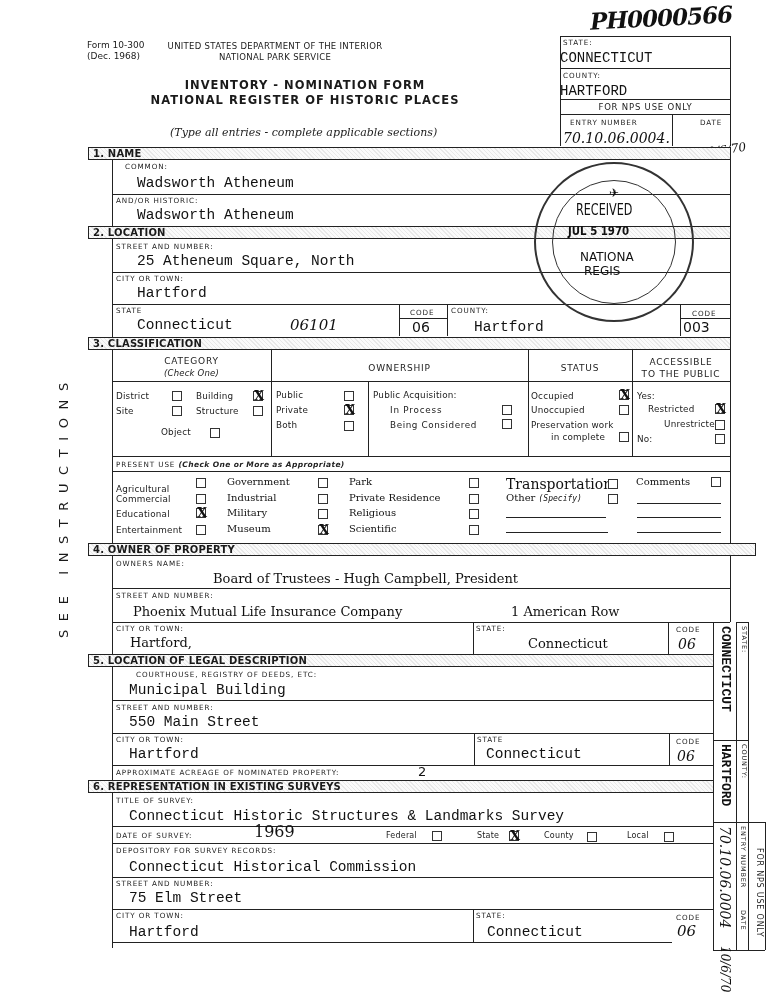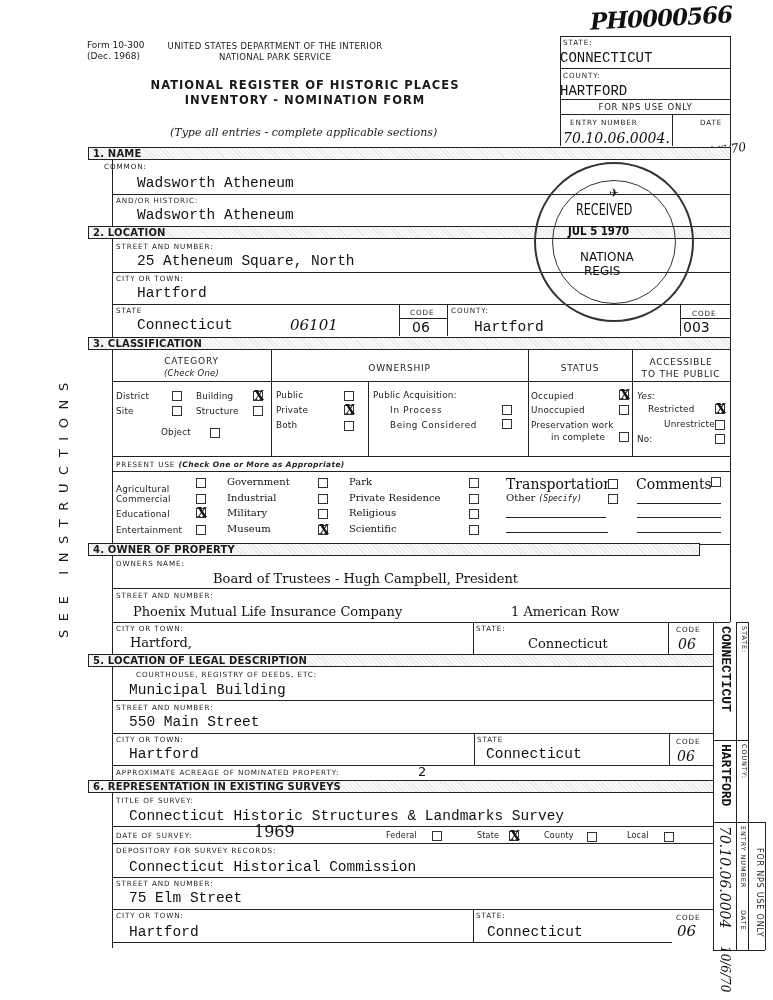--- a/index.html
+++ b/index.html
@@ -38,22 +38,22 @@
 
 <div class="abs hdr" style="left:87px;top:40px;font-size:9px;line-height:11px;">
   <div>Form 10-300</div>
   <div>(Dec. 1968)</div>
 </div>
 <div class="abs hdr" style="left:150px;top:41px;width:250px;text-align:center;font-size:8.5px;line-height:10.5px;letter-spacing:0.3px;">
   <div>UNITED STATES DEPARTMENT OF THE INTERIOR</div>
   <div>NATIONAL PARK SERVICE</div>
 </div>
 <div class="abs hdr" style="left:120px;top:78px;width:370px;text-align:center;font-size:11.5px;font-weight:bold;line-height:15px;letter-spacing:1px;">
+  <div>INVENTORY - NOMINATION FORM</div>
   <div>NATIONAL REGISTER OF HISTORIC PLACES</div>
-  <div>INVENTORY - NOMINATION FORM</div>
 </div>
 <div class="abs serif ital" style="left:170px;top:126px;font-size:11px;color:#222;">(Type all entries - complete applicable sections)</div>
 
 <div class="abs hand" style="left:590px;top:4px;font-size:23px;font-weight:bold;transform:rotate(-3deg);letter-spacing:-1px;">PH0000566</div>
 
 <div class="abs b" style="left:560px;top:36px;width:171px;height:110px;border-bottom:none;"></div>
 <div class="abs lbl" style="left:563px;top:38px;">STATE:</div>
 <div class="abs mono" style="left:560px;top:50px;font-size:14px;">CONNECTICUT</div>
 <div class="hl" style="left:560px;top:68px;width:171px;"></div>
 <div class="abs lbl" style="left:563px;top:71px;">COUNTY:</div>
@@ -66,21 +66,21 @@
 <div class="abs lbl" style="left:700px;top:118px;">DATE</div>
 <div class="abs hand" style="left:563px;top:130px;font-size:14px;">70.10.06.0004.</div>
 <div class="abs hand" style="left:700px;top:143px;font-size:12px;transform:rotate(-8deg);">10/6/70</div>
 
 <div class="abs hdr" style="left:56px;top:638px;transform-origin:left top;transform:rotate(-90deg);font-size:13px;letter-spacing:8.6px;white-space:nowrap;">SEE INSTRUCTIONS</div>
 
 <div class="vl" style="left:112px;top:160px;height:788px;"></div>
 <div class="vl" style="left:730px;top:147px;height:475px;"></div>
 
 <div class="section-bar" style="left:88px;top:147px;width:643px;"><span class="lab">1. NAME</span></div>
-<div class="abs lbl" style="left:104px;top:162px;">COMMON:</div>
+<div class="abs lbl" style="left:125px;top:162px;">COMMON:</div>
 <div class="abs mono" style="left:137px;top:175px;font-size:14.5px;">Wadsworth Atheneum</div>
 <div class="hl" style="left:112px;top:194px;width:618px;"></div>
 <div class="abs lbl" style="left:116px;top:196px;">AND/OR HISTORIC:</div>
 <div class="abs mono" style="left:137px;top:207px;font-size:14.5px;">Wadsworth Atheneum</div>
 
 <div class="section-bar" style="left:88px;top:226px;width:643px;"><span class="lab">2. LOCATION</span></div>
 <div class="abs lbl" style="left:116px;top:242px;">STREET AND NUMBER:</div>
 <div class="abs mono" style="left:137px;top:253px;font-size:14.5px;">25 Atheneum Square, North</div>
 <div class="hl" style="left:112px;top:272px;width:618px;"></div>
 <div class="abs lbl" style="left:116px;top:274px;">CITY OR TOWN:</div>
@@ -152,21 +152,21 @@
 <div class="cb" id="cb-pa-1" style="left:502px;top:419px;"></div>
 
 <div class="abs sm" style="left:531px;top:391px;">Occupied</div>
 <div class="cb checked" id="cb-st-0" style="left:619px;top:390px;"></div>
 <div class="abs sm" style="left:531px;top:405px;">Unoccupied</div>
 <div class="cb" id="cb-st-1" style="left:619px;top:405px;"></div>
 <div class="abs sm" style="left:531px;top:420px;">Preservation work</div>
 <div class="abs sm" style="left:551px;top:432px;">in complete</div>
 <div class="cb" id="cb-st-2" style="left:619px;top:432px;"></div>
 
-<div class="abs sm" style="left:637px;top:391px;font-style:italic;">Yes:</div>
+<div class="abs sm" style="left:637px;top:391px;">Yes:</div>
 <div class="abs sm" style="left:648px;top:404px;">Restricted</div>
 <div class="cb checked" id="cb-ac-0" style="left:715px;top:404px;"></div>
 <div class="abs sm" style="left:664px;top:419px;">Unrestricted</div>
 <div class="cb" id="cb-ac-1" style="left:715px;top:420px;"></div>
 <div class="abs sm" style="left:637px;top:434px;">No:</div>
 <div class="cb" id="cb-ac-2" style="left:715px;top:434px;"></div>
 
 <div class="abs lbl" style="left:116px;top:460px;">
   <span>PRESENT USE</span>
   <span class="ital" style="text-transform:none;letter-spacing:0.4px;font-size:7.5px;font-weight:bold;">(Check One or More as Appropriate)</span>
@@ -201,29 +201,29 @@
 <div class="abs serif" style="left:349px;top:523px;font-size:10px;">Scientific</div>
 <div class="cb" id="cb-pu-11" style="left:469px;top:525px;"></div>
 
 <div class="abs serif" style="left:506px;top:476px;font-size:14px;">Transportation</div>
 <div class="cb" id="cb-pu-12" style="left:608px;top:479px;"></div>
 <div class="abs serif" style="left:506px;top:492px;font-size:10px;">
   <span>Other</span>
   <span class="ital" style="font-size:8px;font-family:'DejaVu Sans Mono',monospace;">(Specify)</span>
 </div>
 <div class="cb" id="cb-pu-13" style="left:608px;top:494px;"></div>
-<div class="abs serif" style="left:636px;top:476px;font-size:14px;">Comments</div>
+<div class="abs serif" style="left:636px;top:476px;font-size:10px;">Comments</div>
 <div class="cb" id="cb-pu-14" style="left:711px;top:477px;"></div>
 <div class="hl" style="left:637px;top:503px;width:84px;"></div>
 <div class="hl" style="left:506px;top:517px;width:100px;"></div>
 <div class="hl" style="left:637px;top:517px;width:84px;"></div>
 <div class="hl" style="left:506px;top:532px;width:102px;"></div>
 <div class="hl" style="left:637px;top:532px;width:84px;"></div>
 
-<div class="section-bar" style="left:88px;top:543px;width:612px;"><span class="lab">4. OWNER OF PROPERTY</span></div>
+<div class="section-bar" style="left:88px;top:543px;width:668px;"><span class="lab">4. OWNER OF PROPERTY</span></div>
 <div class="abs lbl" style="left:116px;top:559px;">OWNERS NAME:</div>
 <div class="abs serif" style="left:213px;top:571px;font-size:13px;">Board of Trustees - Hugh Campbell, President</div>
 <div class="hl" style="left:112px;top:588px;width:618px;"></div>
 <div class="abs lbl" style="left:116px;top:591px;">STREET AND NUMBER:</div>
 <div class="abs serif" style="left:133px;top:604px;font-size:13px;">Phoenix Mutual Life Insurance Company</div>
 <div class="abs serif" style="left:511px;top:604px;font-size:13px;">1 American Row</div>
 <div class="hl" style="left:112px;top:622px;width:618px;"></div>
 <div class="abs lbl" style="left:116px;top:624px;">CITY OR TOWN:</div>
 <div class="abs serif" style="left:130px;top:635px;font-size:13px;">Hartford,</div>
 <div class="vl" style="left:473px;top:622px;height:32px;"></div>

